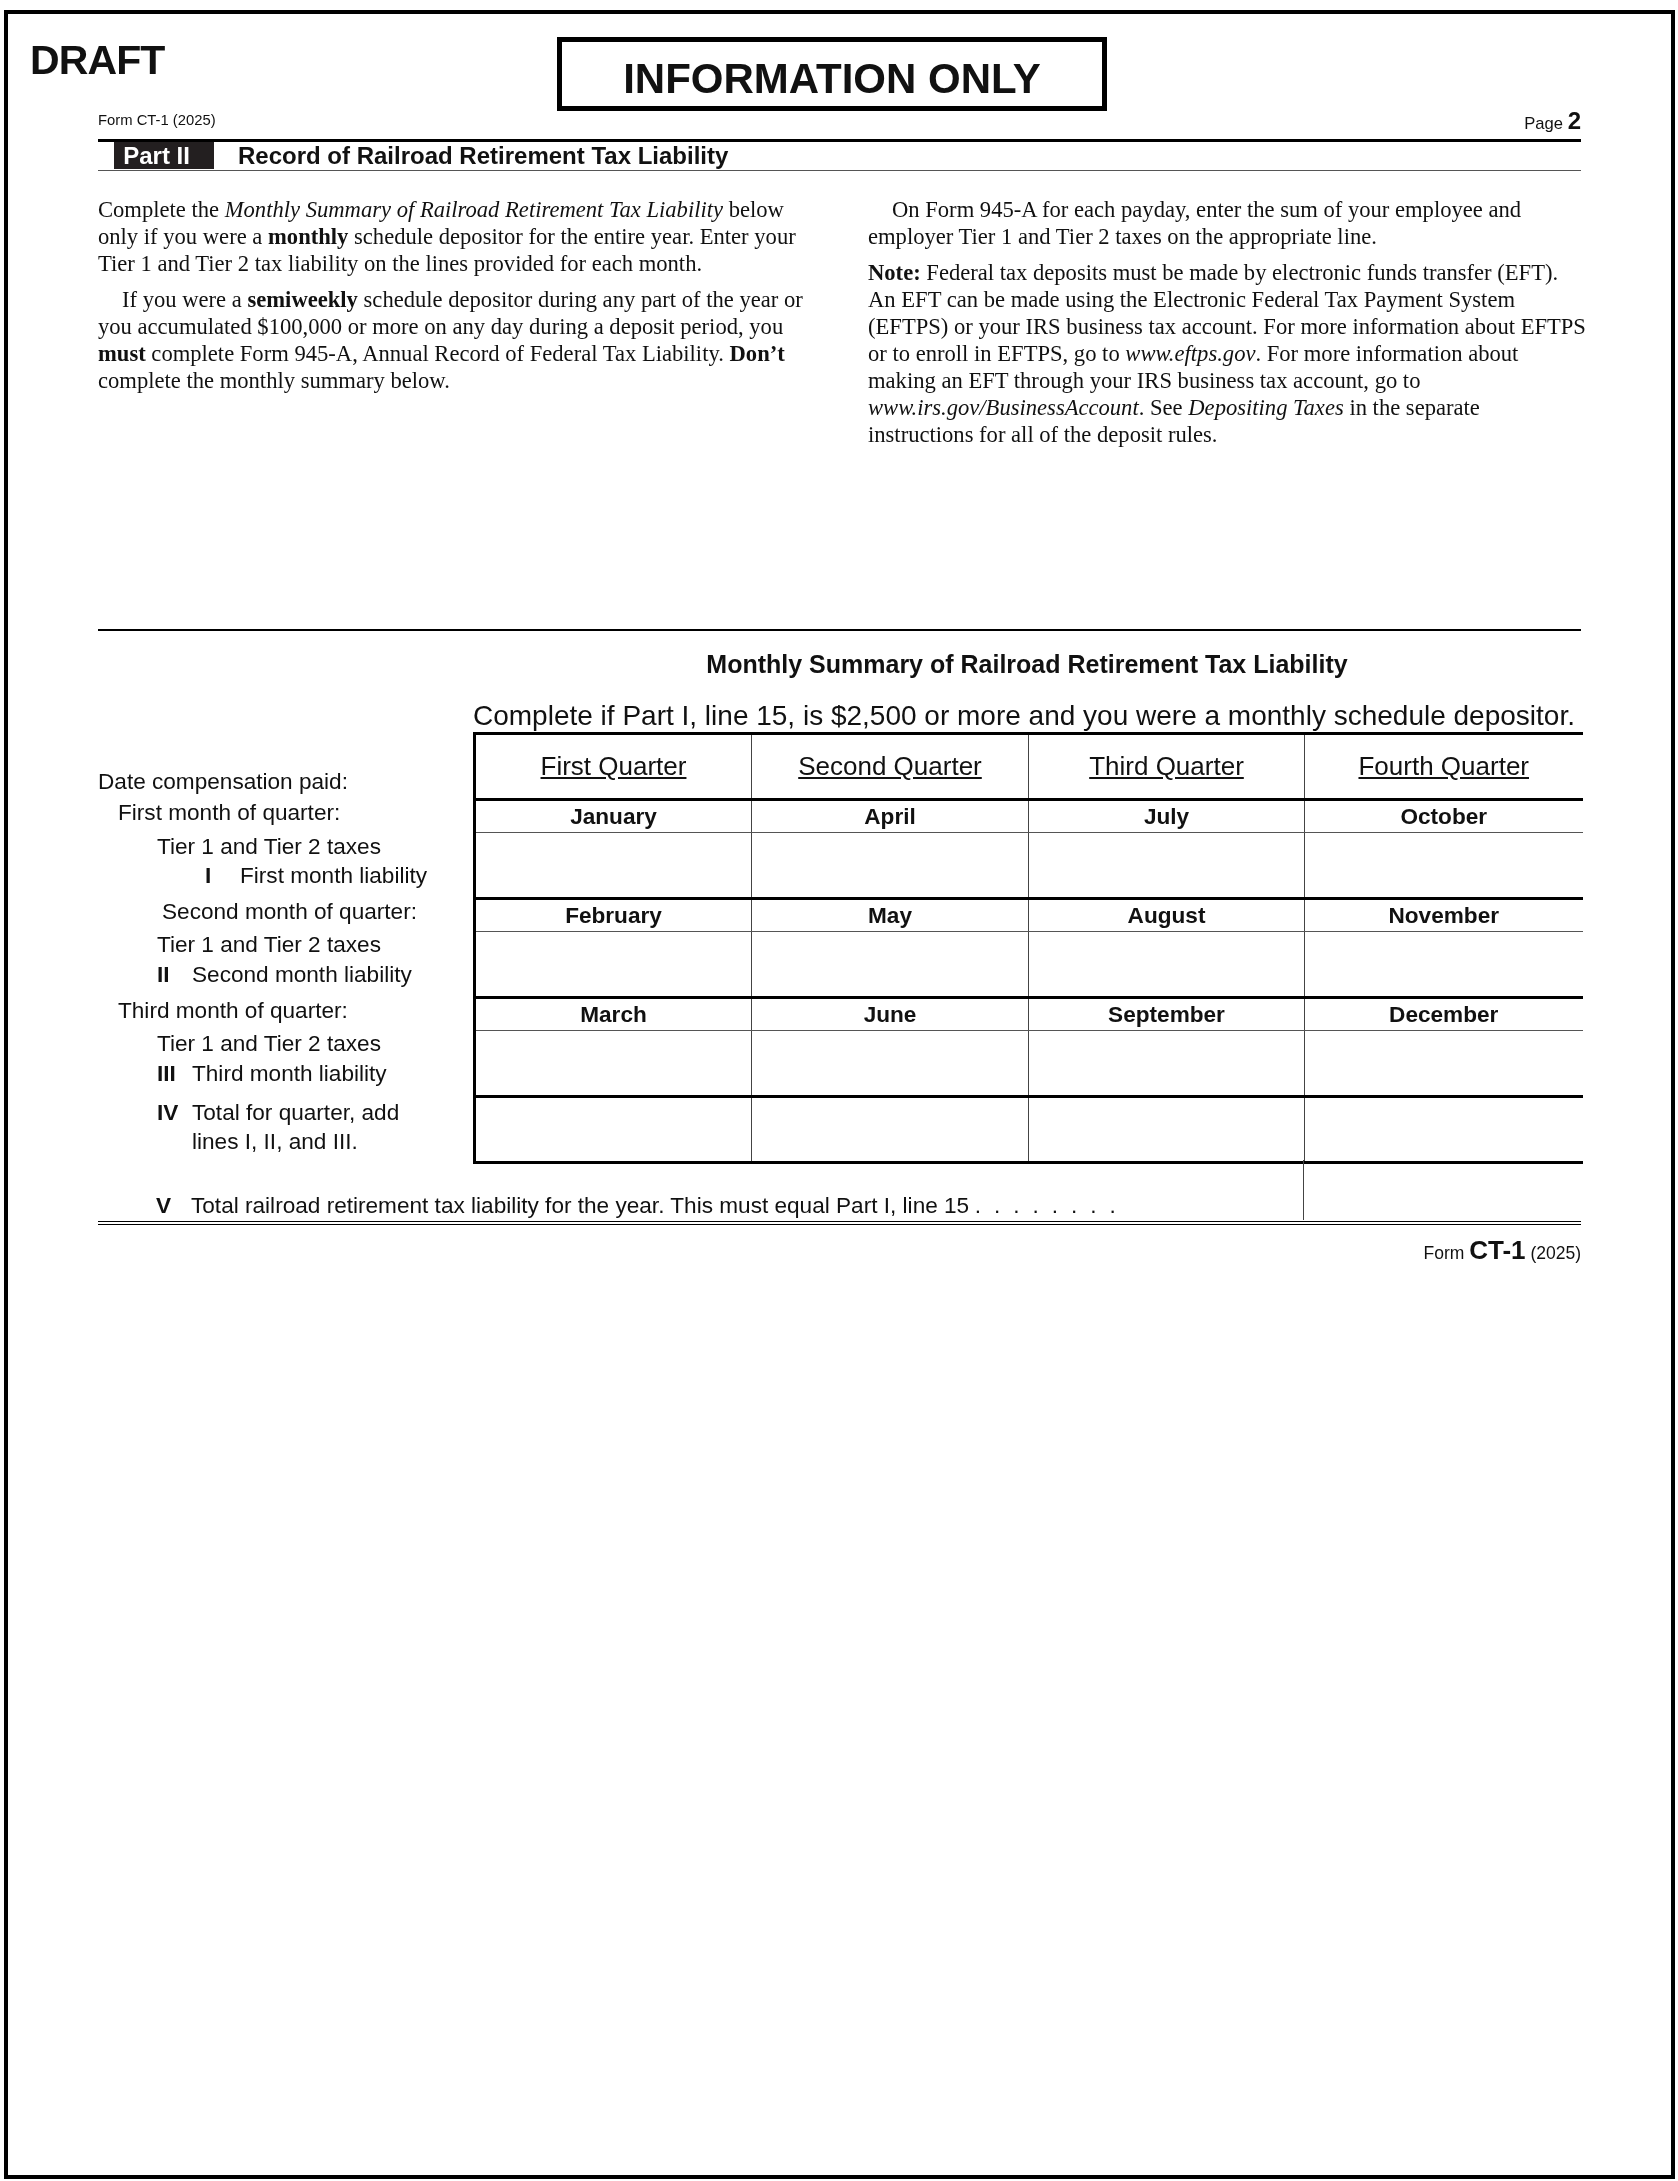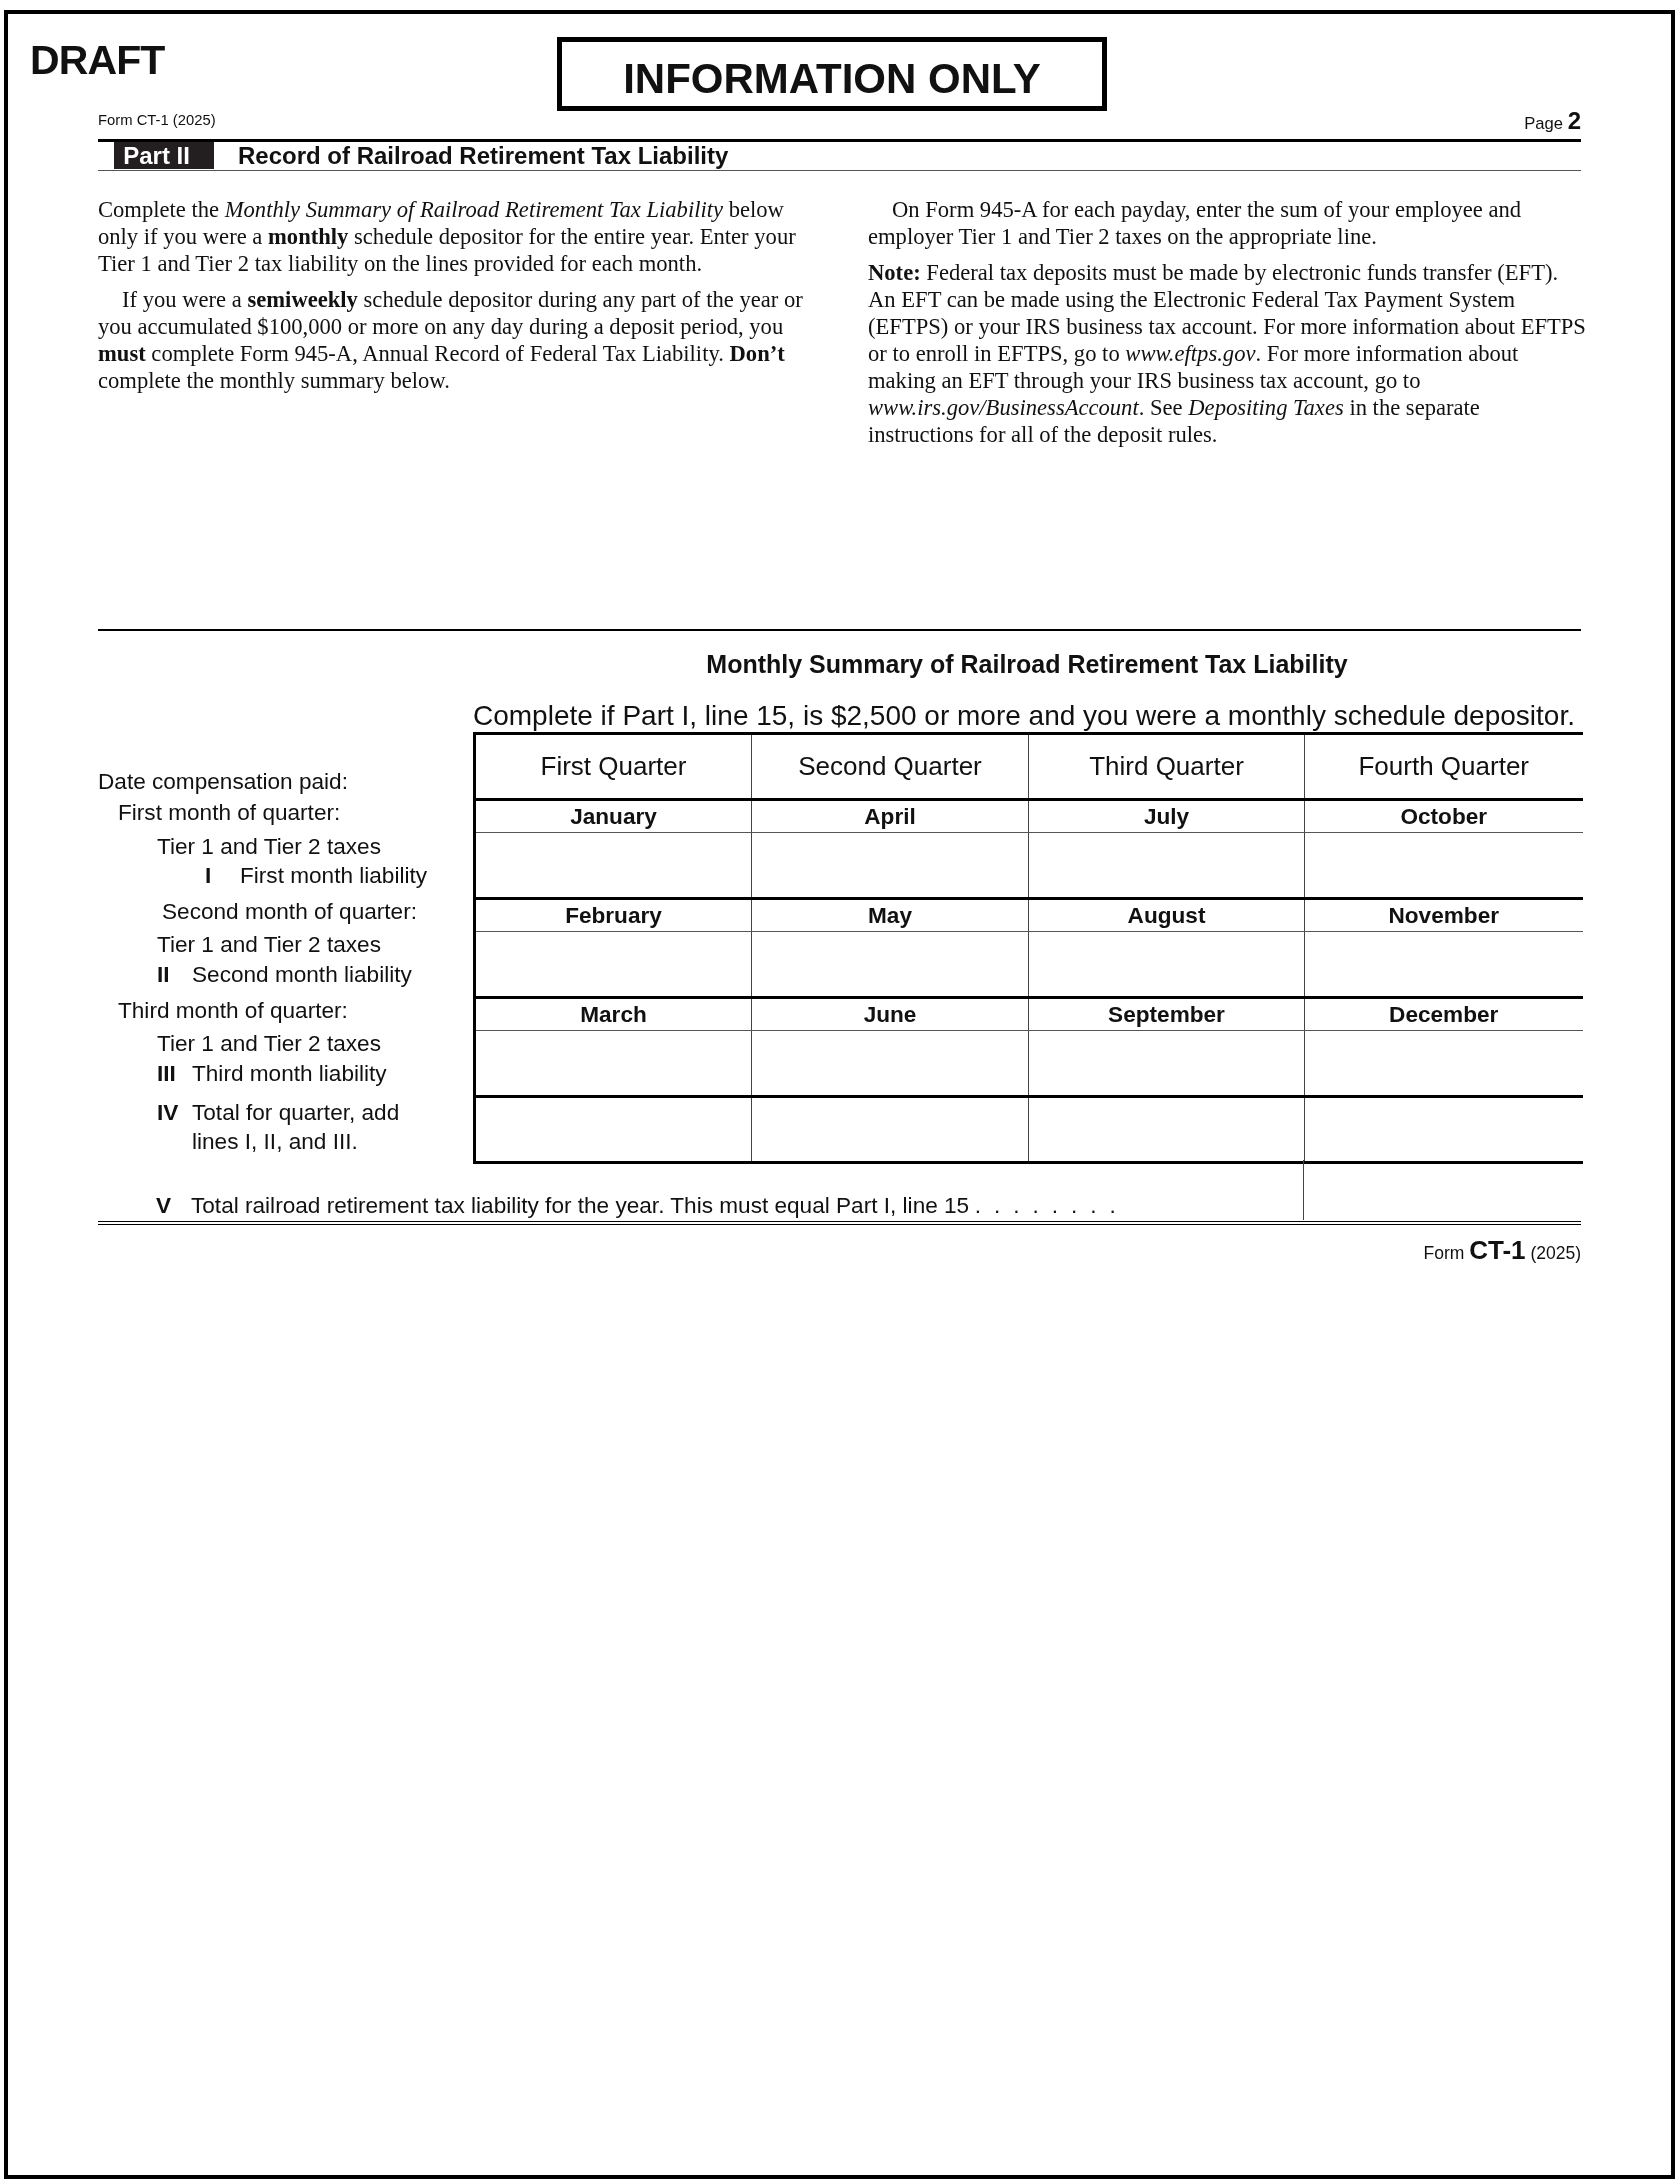--- a/index.html
+++ b/index.html
@@ -27,21 +27,21 @@
   .rule-thick { position: absolute; left: 98px; width: 1483px; border-top: 2.8px solid #000; }
   .summary-title { position: absolute; left: 473px; width: 1108px; top: 650px; text-align: center;
                    font-weight: bold; font-size: 25px; }
   .summary-sub { position: absolute; left: 473px; width: 1108px; top: 700px; text-align: left; font-size: 28px; }
   .labels { position: absolute; left: 98px; top: 732px; width: 369px; font-size: 22.6px; }
   .lbl { position: absolute; white-space: nowrap; }
   .lbl .rn { font-weight: bold; display: inline-block; width: 35px; }
   table.grid { position: absolute; left: 473px; top: 732px; border-collapse: collapse; table-layout: fixed; }
   table.grid td { border-left: 1.8px solid #444; padding: 0; text-align: center; box-sizing: border-box; }
   table.grid td:first-child { border-left: 3.7px solid #000; }
-  .qh td { height: 66px; font-size: 26px; border-top: 3.7px solid #000; border-bottom: 3.7px solid #000; }
+  .qh td { height: 66px; font-size: 26px; border-top: 3.7px solid #000; border-bottom: 3.7px solid #000; text-decoration: underline; }
   .mh td { height: 33px; font-size: 22.6px; font-weight: bold; border-bottom: 1.8px solid #555; }
   .in td { height: 66px; border-bottom: 3.7px solid #000; }
   .cell-input { display: block; width: 100%; height: 100%; border: none; background: transparent; outline: none; }
   .line-v { position: absolute; left: 98px; top: 1160px; width: 1483px; height: 65px; border-bottom: 4.6px double #000; box-sizing: border-box; }
   .line-v-text { position: absolute; left: 58px; top: 33px; font-size: 22.6px; white-space: nowrap; }
   .line-v-text b { display: inline-block; width: 35px; }
   .dots { letter-spacing: 13px; margin-left: 5.5px; }
   .line-v-box { position: absolute; left: 1205px; top: 0; width: 278px; height: 60px; border-left: 1.8px solid #444; }
   .footer-form { position: absolute; right: 98px; top: 1235px; font-size: 17.5px; }
   .footer-form b { font-size: 26px; }

